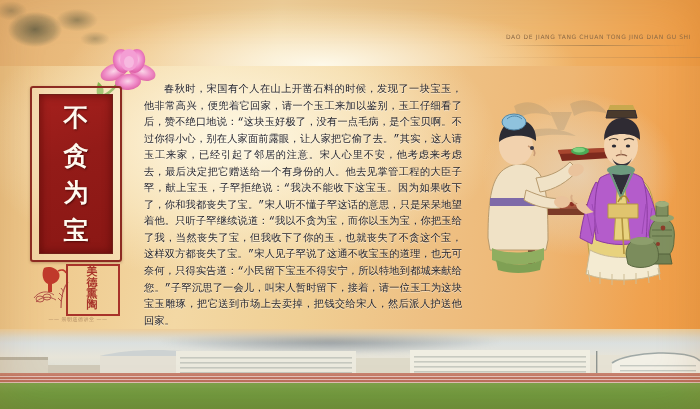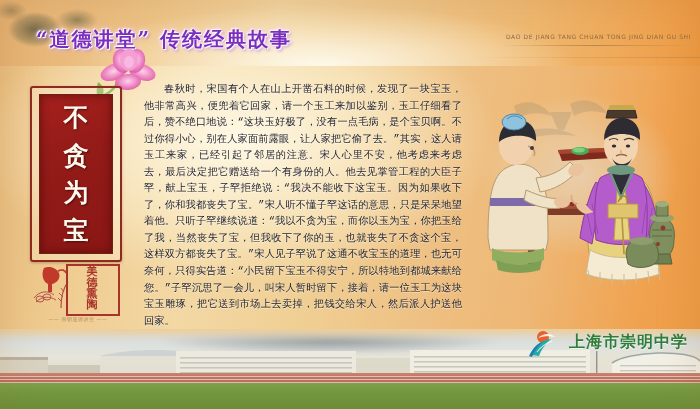--- a/index.html
+++ b/index.html
@@ -156,21 +156,20 @@
   }
 </style>
 </head>
 <body>
 
 <div class="poster">
 
   <div class="topband"></div>
   <div class="inkblot"></div>
 
-  <div class="maintitle">“道德讲堂” 传统经典故事</div>
   <div class="pinyin">DAO DE JIANG TANG CHUAN TONG JING DIAN GU SHI</div>
   <div class="pinyin-rule"></div>
   <div class="topband-rule"></div>
 
   <div class="lotus">
     <svg width="86" height="62" viewBox="0 0 86 62">
       <defs>
         <radialGradient id="pet" cx="50%" cy="45%" r="60%">
           <stop offset="0%" stop-color="#fbd4ec"></stop>
           <stop offset="55%" stop-color="#ef86c8"></stop>
@@ -359,25 +358,15 @@
     </div>
     <div class="track">
       <div class="lane" style="top:3px"></div>
       <div class="lane" style="top:6px"></div>
       <div class="lane" style="top:9px"></div>
     </div>
     <div class="field"></div>
     <div class="photo-fade"></div>
   </div>
 
-  <div class="brand">
-    <svg width="36" height="28" viewBox="0 0 36 28" style="position:absolute;left:0;top:0;">
-      <circle cx="16" cy="7" r="6" fill="#e8612d"></circle>
-      <path d="M11 8 C16 3 24 3 28 7 C23 6 16 6 11 8Z" fill="#ffffff" opacity=".85"></path>
-      <path d="M4 25 C6 16 14 10 24 9 C18 14 14 20 12 26Z" fill="#2aa8a8"></path>
-      <path d="M2 26 C5 19 10 14 17 11 C11 16 7 21 5 27Z" fill="#1f7fb0"></path>
-      <path d="M10 22 C14 17 19 13 25 11" stroke="#ffffff" stroke-width="1.2" fill="none" opacity=".7"></path>
-    </svg>
-    <div class="brand-name">上海市崇明中学</div>
-  </div>
 
   <div class="vignette"></div>
 </div>
 
 </body></html>

